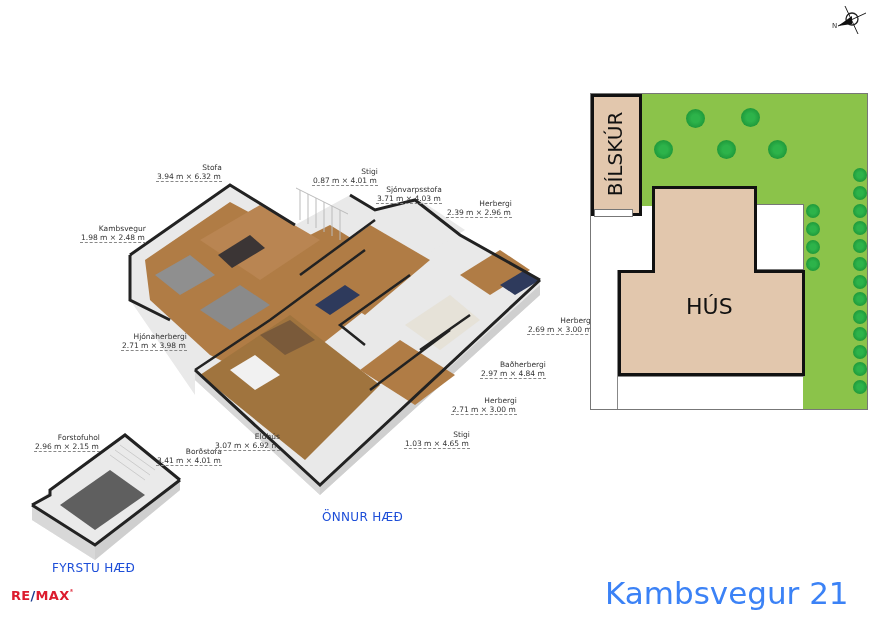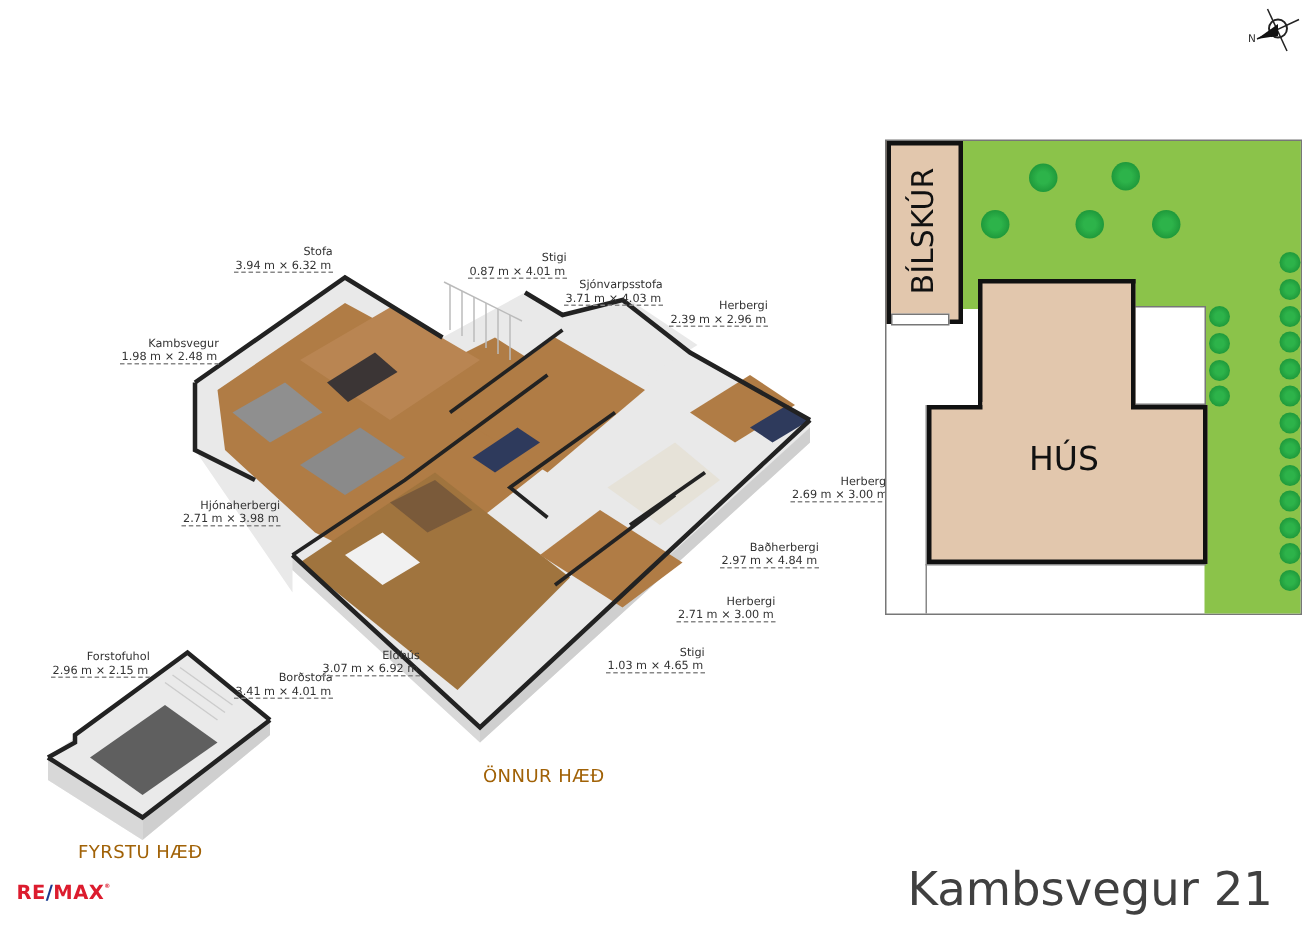--- a/index.html
+++ b/index.html
@@ -8,27 +8,27 @@
   .abs { position: absolute; }
 
   
   .compass { left: 828px; top: 4px; width: 40px; height: 32px; }
   .compass-n { position: absolute; left: 4px; top: 18px; font-size: 7px; color: #333; }
 
   
   .room-label { position: absolute; text-align: right; font-size: 7.5px; line-height: 9px; color: #333; white-space: nowrap; }
   .room-label .dims { border-bottom: 1px dashed #888; padding: 0 1px; }
 
-  .floor-title { position: absolute; font-size: 12px; letter-spacing: 0.3px; color: #a16207; }
+  .floor-title { position: absolute; font-size: 12px; letter-spacing: 0.3px; color: #1d4ed8; }
 
   .brand { position: absolute; left: 11px; top: 588px; font-family: "DejaVu Sans", sans-serif; font-weight: bold; font-size: 13px; color: #dc1c2e; letter-spacing: 0.3px; }
   .brand .slash { color: #1a3a8f; }
   .brand sup { font-size: 4px; vertical-align: top; }
 
-  .address { position: absolute; left: 605px; top: 575px; font-size: 31px; color: #404040; }
+  .address { position: absolute; left: 605px; top: 575px; font-size: 31px; color: #3b82f6; }
 
   
   .site { left: 590px; top: 93px; width: 278px; height: 317px; border: 1.5px solid #777; box-sizing: border-box; background: #fff; }
   .grass { position: absolute; background: #8bc34a; }
   .building { position: absolute; background: #e2c7ad; border: 3px solid #111; box-sizing: border-box; }
   .site-label { position: absolute; font-size: 22px; color: #111; }
   .tree { position: absolute; width: 14px; height: 14px; border-radius: 50%;
           background: radial-gradient(circle, #2db34a 30%, #1f9a3b 70%, #168a33 100%); }
   .tree.big { width: 19px; height: 19px; }
 </style>

